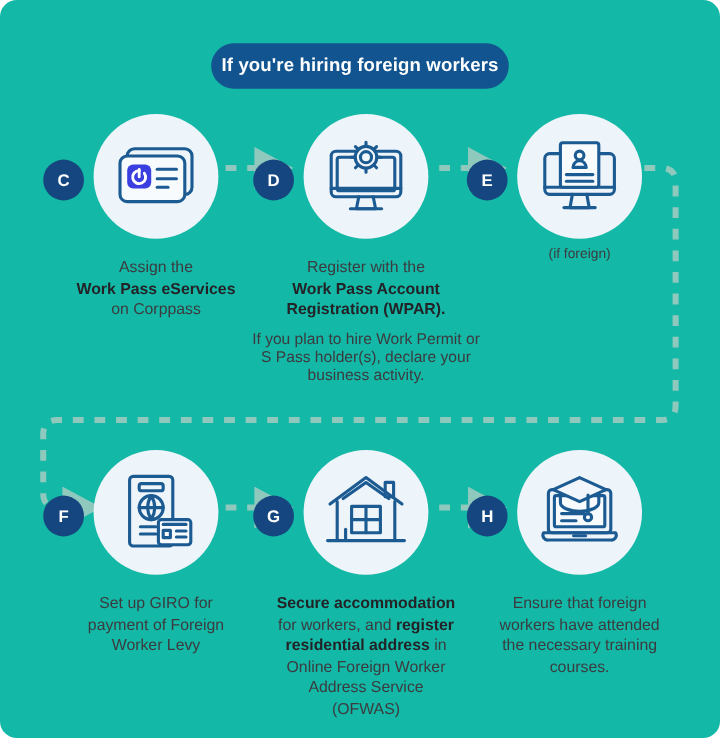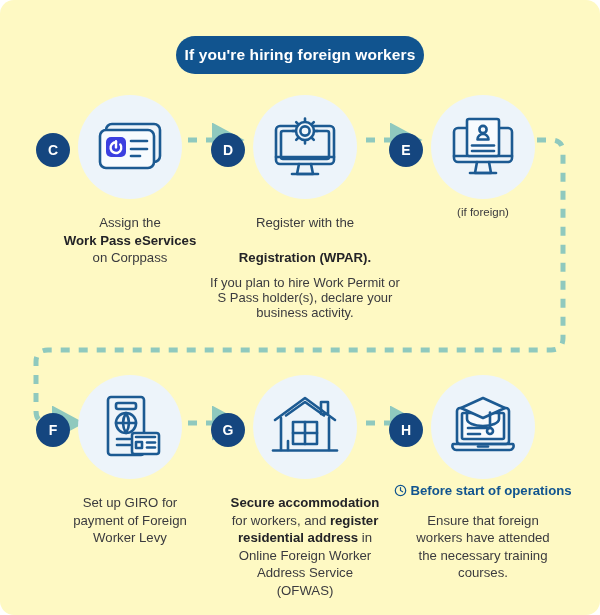--- a/index.html
+++ b/index.html
@@ -10,21 +10,21 @@
   body {
     width: 600px;
     height: 615px;
     font-family: "Liberation Sans", sans-serif;
     overflow: hidden;
   }
   #canvas {
     position: relative;
     width: 600px;
     height: 615px;
-    background: #fef9c3;
+    background: #14b8a6;
     border-radius: 14px;
     overflow: hidden;
   }
 
   
   #connectors {
     position: absolute;
     left: 0; top: 0;
     width: 600px; height: 615px;
     pointer-events: none;
@@ -198,21 +198,21 @@
           <path d="M35 58 L33 68 L49 68 L47 58"></path>
           <line x1="28" y1="68" x2="54" y2="68"></line>
           <circle cx="41" cy="25" r="9" fill="#f0f6fb"></circle>
           <circle cx="41" cy="25" r="4.6"></circle>
           <path d="M41 12.5 v3.3 M41 34.2 v3.3 M53.5 25 h-3.3 M31.8 25 h-3.3
                    M49.8 16.2 l-2.3 2.3 M34.5 31.5 l-2.3 2.3
                    M49.8 33.8 l-2.3-2.3 M34.5 18.5 l-2.3-2.3"></path>
         </g>
       </svg>
     </div>
-    <div class="caption">Register with the<br><br><b>Registration (WPAR).</b></div>
+    <div class="caption">Register with the<br><b>Work Pass Account</b><br><b>Registration (WPAR).</b></div>
     <div class="sub">If you plan to hire Work Permit or S Pass holder(s), declare your business activity.</div>
   </div>
 
   <div class="step" id="step-e">
     <div class="icon-area">
       <div class="icon-disc"></div>
       <div class="badge">
         <span>E</span>
       </div>
       <svg class="icon-glyph" viewBox="0 0 82 82">
@@ -295,22 +295,16 @@
           <line x1="36" y1="60.5" x2="46" y2="60.5"></line>
           <line x1="26" y1="42" x2="45" y2="42"></line>
           <line x1="26" y1="48" x2="38" y2="48"></line>
           <path d="M41 12 L63 22 L41 32 L19 22 Z" fill="#f0f6fb"></path>
           <path d="M25 25 v8 a16 7 0 0 0 32 0 v-8"></path>
           <line x1="48" y1="26.5" x2="48" y2="42"></line>
           <circle cx="48" cy="45" r="3"></circle>
         </g>
       </svg>
     </div>
-    <div class="timing">
-      <svg class="clock-icon" width="13" height="13" viewBox="0 0 16 16">
-        <circle cx="8" cy="8" r="6.4" fill="none" stroke="#11548f" stroke-width="1.5"></circle>
-        <path d="M8 4.4 V8 L10.6 9.6" fill="none" stroke="#11548f" stroke-width="1.5" stroke-linecap="round"></path>
-      </svg><span>Before start of operations</span>
-    </div>
     <div class="caption">Ensure that foreign<br>workers have attended<br>the necessary training<br>courses.</div>
   </div>
 
 </div>
 
 </body></html>

